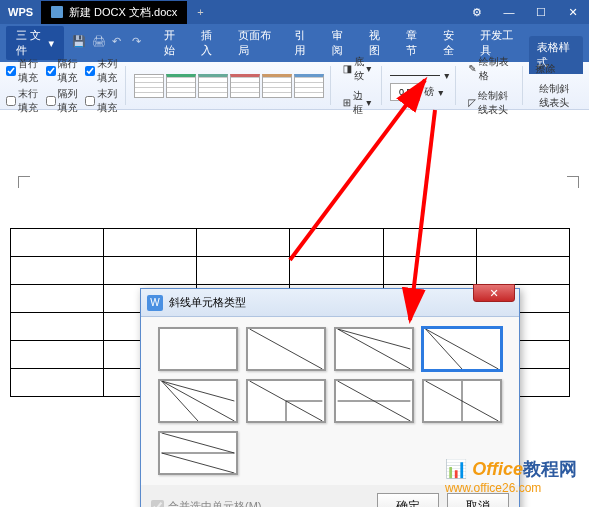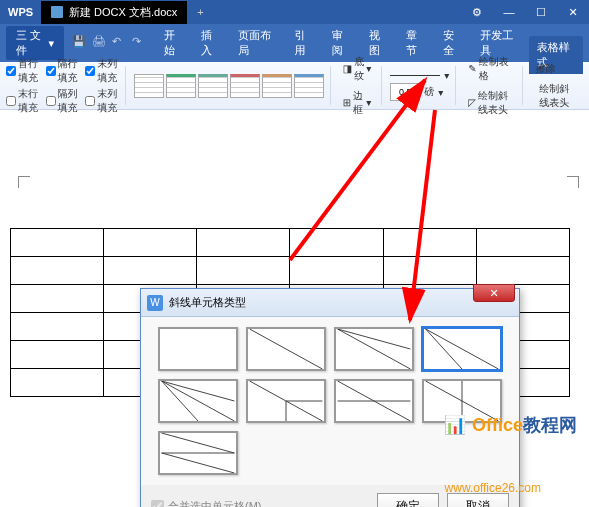--- a/index.html
+++ b/index.html
@@ -283,26 +283,25 @@
       position: absolute;
       right: 12px;
       bottom: 12px;
       text-align: left;
       font-family: Arial, sans-serif;
     }
     .watermark .w-title {
       font-size: 18px;
       font-weight: bold;
     }
-    .watermark .w-title .o-orange { color: #f39c12; }
+    .watermark .w-title .o-orange { color: #f39c12; font-style: italic; }
     .watermark .w-title .o-blue { color: #2c5aa0; }
     .watermark .w-url {
       font-size: 12px;
       color: #f39c12;
-      margin-top: 44px;
     }
     .docx-icon {
       width: 12px; height: 12px;
       background: #5b9bd5;
       display: inline-block;
       border-radius: 1px;
     }
   </style>
 </head>
 <body>

